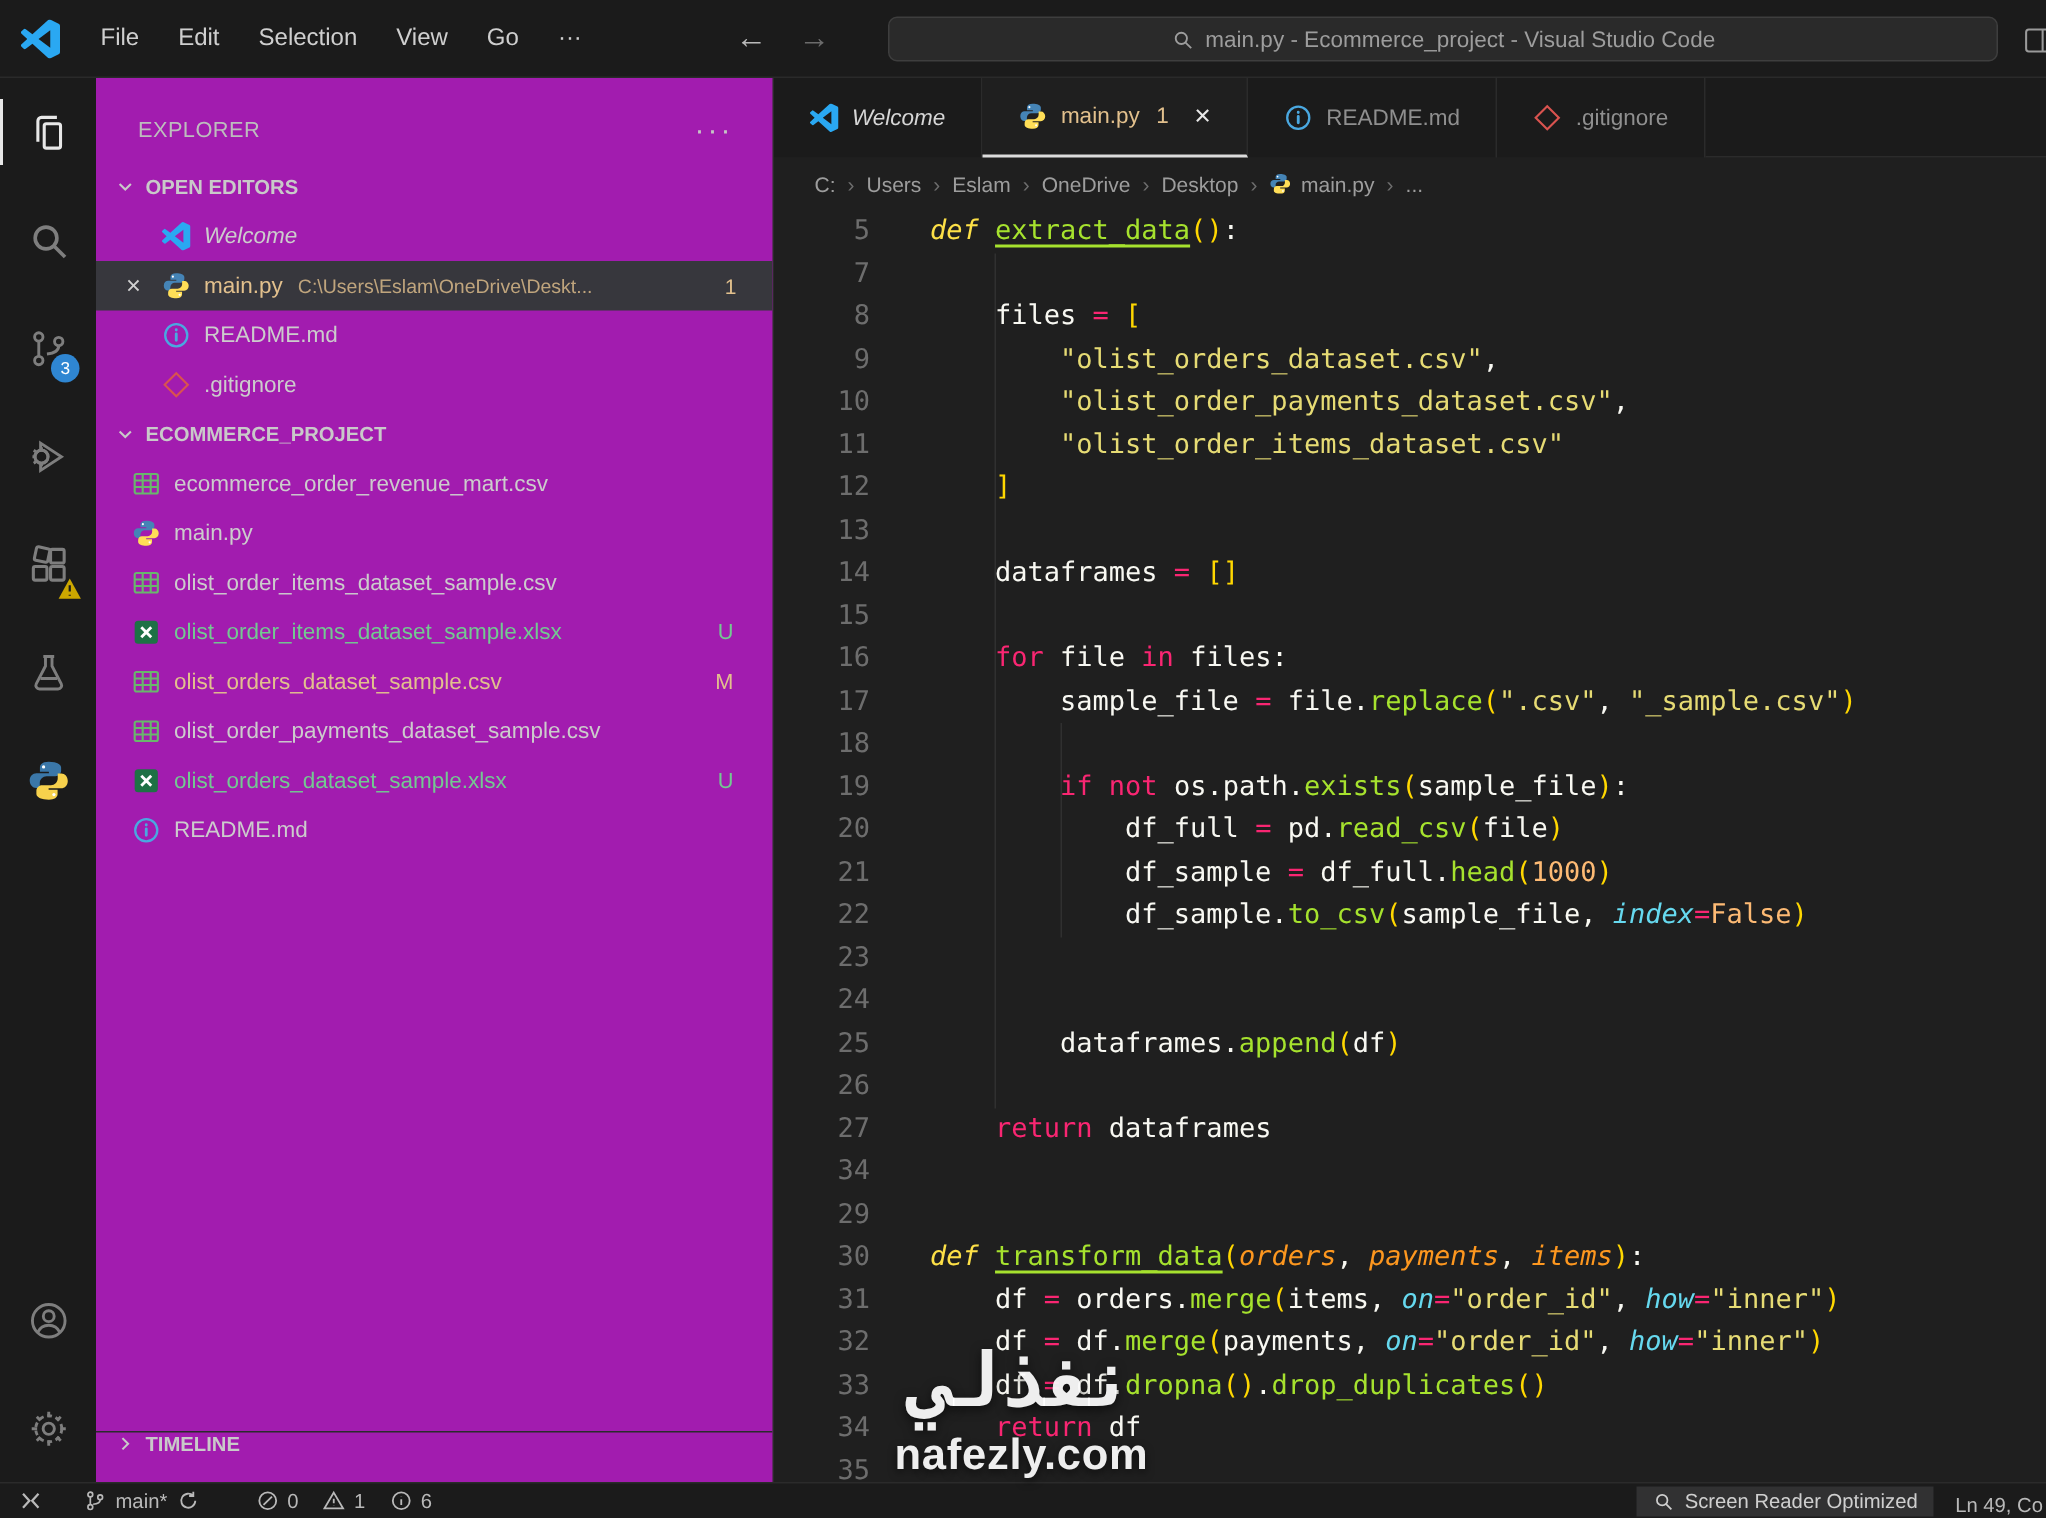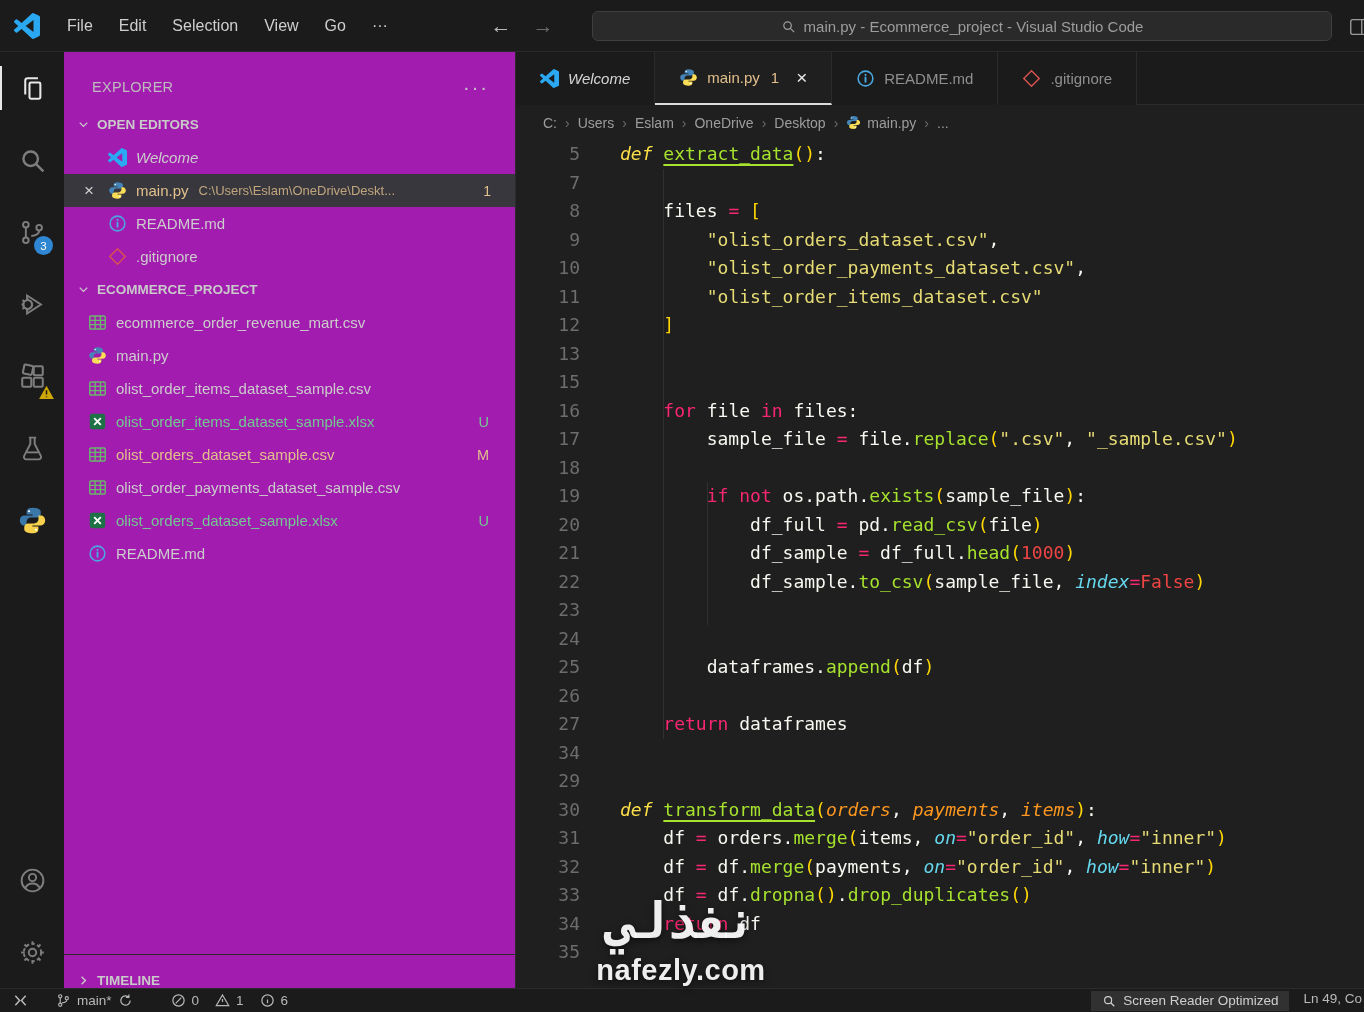--- a/index.html
+++ b/index.html
@@ -55,21 +55,21 @@
   .fic{margin-right:9px}
   .fname{color:#cccccc;font-size:15px}
   .fname.gold{color:#e2c08d}
   .fname.green{color:#73c991}
   .fname.it{font-style:italic}
   .fdesc{margin-left:10px;font-size:13px;color:rgba(226,192,141,.8);overflow:hidden;text-overflow:ellipsis;max-width:265px}
   .badge-num{margin-left:auto;margin-right:24px;color:#e2c08d;font-size:14px}
   .pj-row{padding-left:24px}
   .gitletter{margin-left:auto;margin-right:26px;font-size:14.5px}
   .gitletter.U{color:#73c991}.gitletter.M{color:#e2c08d}
-  .sb-timeline{position:absolute;left:0;right:0;bottom:0;height:34px;display:flex;align-items:flex-end;gap:6px;
+  .sb-timeline{position:absolute;left:0;right:0;bottom:0;height:34px;display:flex;align-items:flex-start;gap:6px;
                padding-left:12px;font-weight:bold;font-size:13.5px;color:#c9c9c9;border-top:1px solid #2b2b2b;cursor:pointer}
   .sb-timeline .icon svg{width:15px;height:15px}
 
   
   .editor{position:absolute;left:516px;top:52px;right:0;bottom:24px;background:#1f1f1f;overflow:hidden}
   .tabbar{height:53px;background:#1b1b1b;display:flex;border-bottom:1px solid #2b2b2b}
   .tab{height:53px;display:flex;align-items:center;gap:9px;padding:0 24px;border-right:1px solid #2b2b2b;
        background:#1b1b1b;color:#8f8f8f;font-size:15px;cursor:pointer;white-space:nowrap}
   .tab .icon svg{width:19px;height:19px}
   .tab .tlabel.it{font-style:italic;color:#d6d6d6}
@@ -86,34 +86,34 @@
   .cl{display:flex;height:28.5px}
   .ln{width:64px;text-align:right;color:#6d6d6d;flex:0 0 auto;cursor:pointer}
   .lt{padding-left:40px;white-space:pre;color:#f8f8f2}
   .guide{position:absolute;width:1px;background:rgba(255,255,255,.08)}
   .tk-pl{color:#f8f8f2}
   .tk-kw{color:#f92672}
   .tk-kwi{color:#fde047;font-style:italic}
   .tk-fn{color:#a6e22e;text-decoration:underline;text-underline-offset:4px;text-decoration-thickness:1.5px}
   .tk-par{color:#fd971f;font-style:italic}
   .tk-st{color:#e6db74}
-  .tk-nu{color:#ef4444}
+  .tk-nu{color:#fdba74}
   .tk-ca{color:#a6e22e}
   .tk-ka{color:#66d9ef;font-style:italic}
   .tk-op{color:#f92672}
   .tk-br{color:#ffd700}
 
   
   .statusbar{position:absolute;left:0;right:0;bottom:0;height:24px;background:#1b1b1b;border-top:1px solid #2b2b2b;
              display:flex;align-items:center;font-size:13.5px;color:#b9b9b9;z-index:6}
   .sb-item{display:flex;align-items:center;gap:6px;padding:0 7px;height:24px;cursor:pointer}
   .sb-item svg{width:15px;height:15px}
   .sb-left{display:flex;align-items:flex-start;margin-left:6px}
   .sb-probs{display:flex;align-items:center;gap:2px;margin-left:24px}
-  .sb-right{margin-left:auto;display:flex;align-items:flex-start}
+  .sb-right{margin-left:auto;display:flex;align-items:flex-end}
   .sr-box{display:flex;align-items:center;gap:7px;background:#313132;height:20px;padding:0 11px;margin-right:14px;color:#cfcfcf}
   .sr-box svg{width:14px;height:14px}
   .cursorpos{padding-right:2px;white-space:nowrap}
 
   
   .watermark{position:absolute;left:556px;top:896px;width:250px;text-align:center;z-index:40;pointer-events:none;
              color:rgba(255,255,255,.93)}
   .wm-ar{font-family:Liberation Mono, monospace;font-size:50px;font-weight:bold;line-height:1.15;
          text-shadow:0 2px 7px rgba(0,0,0,.6)}
   .wm-en{font-size:29px;font-weight:bold;letter-spacing:.5px;text-shadow:0 2px 6px rgba(0,0,0,.6)}
@@ -501,20 +501,24 @@
           </div>
           <div class="cl">
             <span class="ln">12</span>
             <span class="lt"><span class="tk-pl">    </span><span class="tk-br">]</span></span>
           </div>
           <div class="cl">
             <span class="ln">13</span>
             <span class="lt"></span>
           </div>
           <div class="cl">
+            <span class="ln">14</span>
+            <span class="lt"><span class="tk-pl">    dataframes </span><span class="tk-op">=</span><span class="tk-pl"> </span><span class="tk-br">[]</span></span>
+          </div>
+          <div class="cl">
             <span class="ln">15</span>
             <span class="lt"></span>
           </div>
           <div class="cl">
             <span class="ln">16</span>
             <span class="lt"><span class="tk-pl">    </span><span class="tk-kw">for</span><span class="tk-pl"> file </span><span class="tk-kw">in</span><span class="tk-pl"> files:</span></span>
           </div>
           <div class="cl">
             <span class="ln">17</span>
             <span class="lt"><span class="tk-pl">        sample_file </span><span class="tk-op">=</span><span class="tk-pl"> file.</span><span class="tk-ca">replace</span><span class="tk-br">(</span><span class="tk-st">".csv"</span><span class="tk-pl">, </span><span class="tk-st">"_sample.csv"</span><span class="tk-br">)</span></span>

